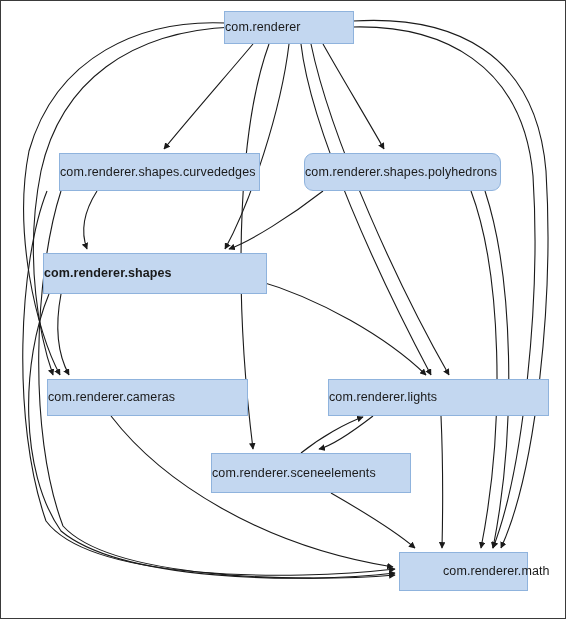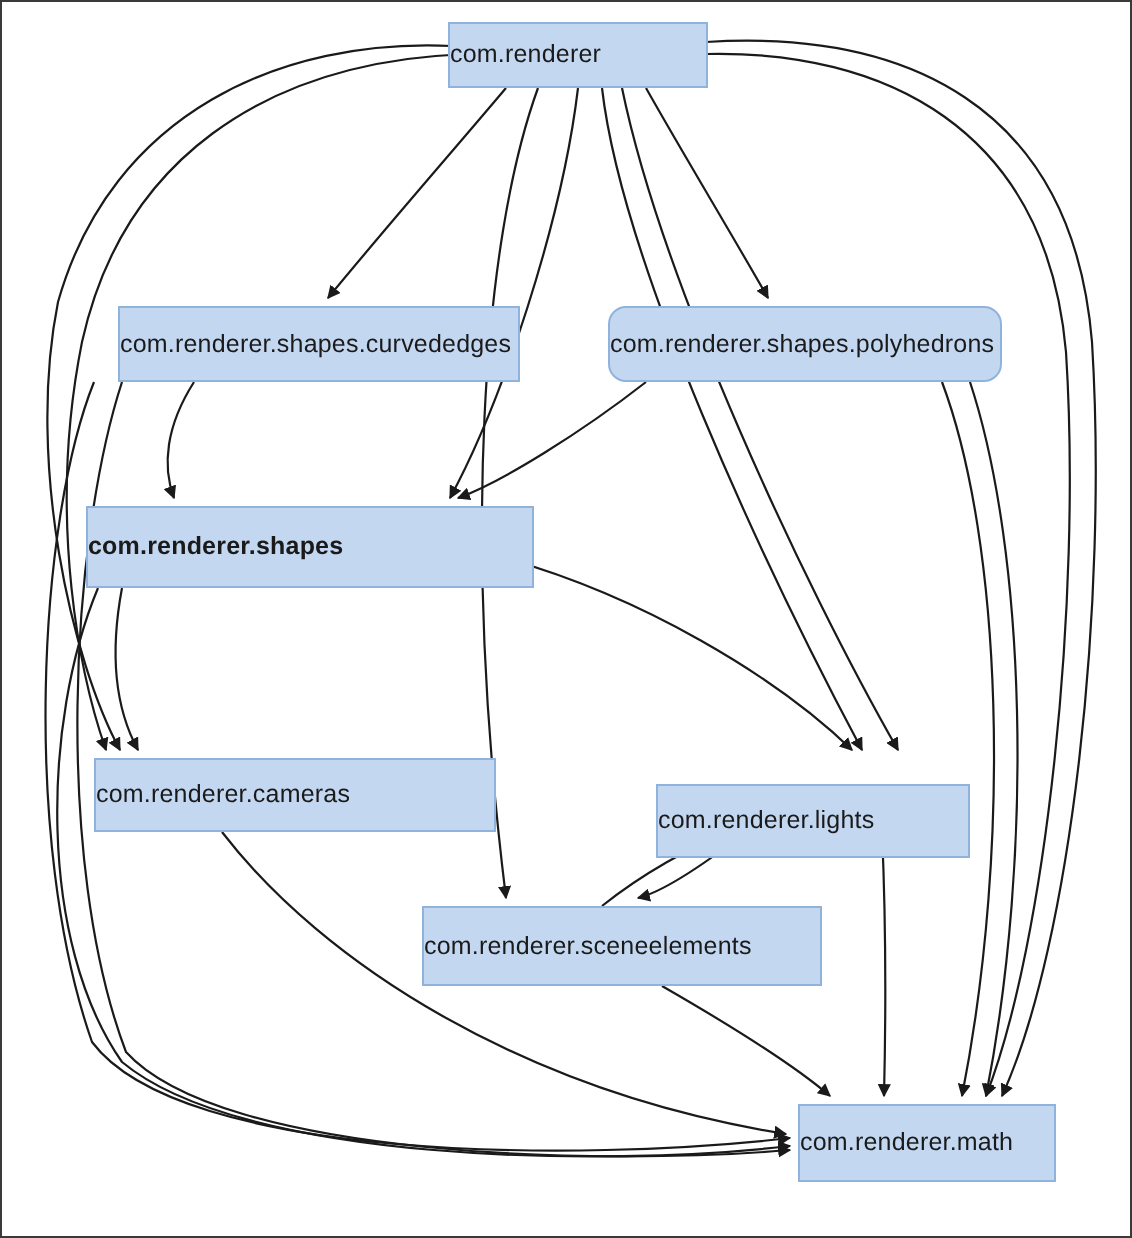--- a/index.html
+++ b/index.html
@@ -115,25 +115,25 @@
   </div>
 
   <div class="node" style="left:42px; top:252px; width:224px; height:41px;font-weight:bold;">
     <span class="node-label">com.renderer.shapes</span>
   </div>
 
   <div class="node" style="left:46px; top:378px; width:201px; height:37px;">
     <span class="node-label">com.renderer.cameras</span>
   </div>
 
-  <div class="node" style="left:327px; top:391px; width:157px; height:37px;">
+  <div class="node" style="left:327px; top:378px; width:221px; height:37px;">
     <span class="node-label">com.renderer.lights</span>
   </div>
 
   <div class="node" style="left:210px; top:452px; width:200px; height:40px;">
     <span class="node-label">com.renderer.sceneelements</span>
   </div>
 
-  <div class="node" style="left:398px; top:551px; width:129px; height:39px;">
+  <div class="node" style="left:398px; top:551px; width:129px; height:39px;padding-left:43px;">
     <span class="node-label">com.renderer.math</span>
   </div>
 
 </div>
 
 </body></html>

